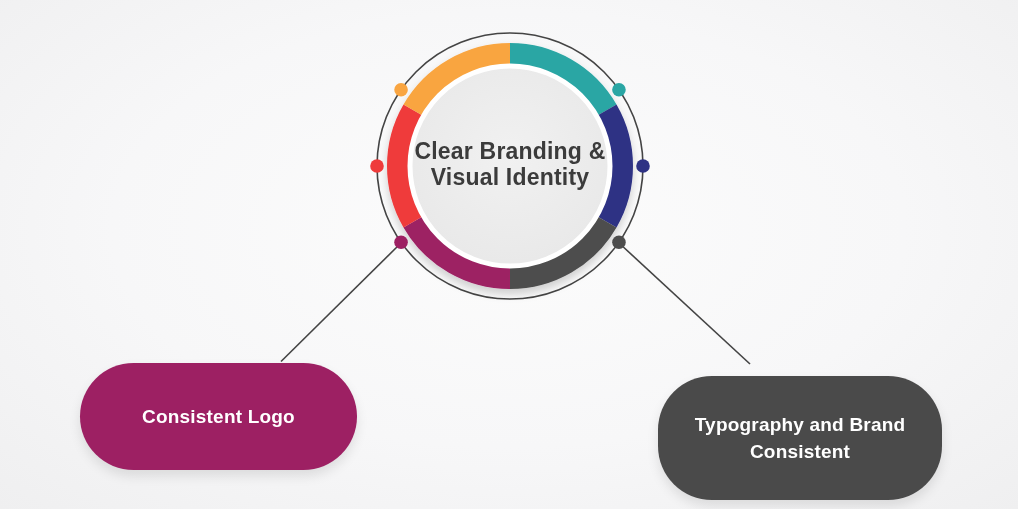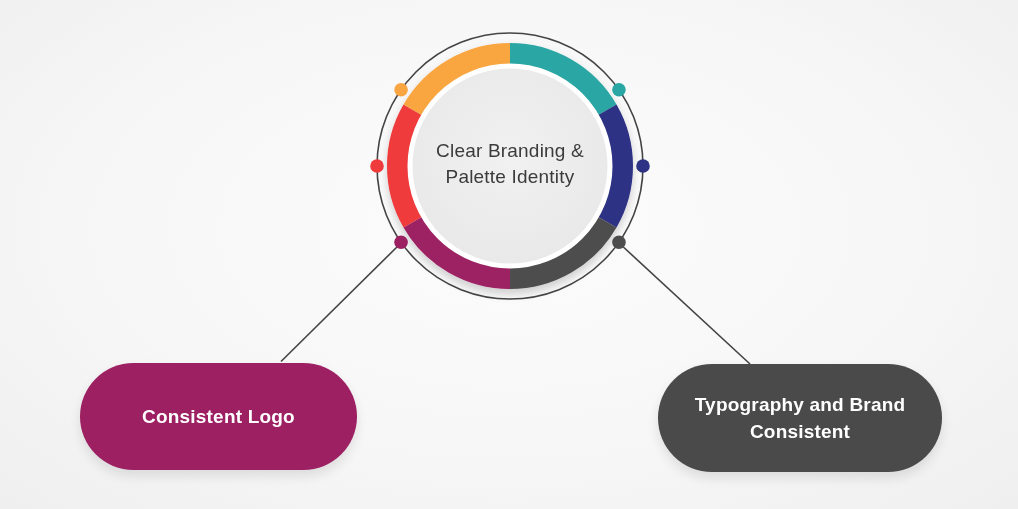--- a/index.html
+++ b/index.html
@@ -23,23 +23,23 @@
     left: 0;
     top: 0;
   }
   .center-label {
     position: absolute;
     left: 510px;
     top: 164px;
     transform: translate(-50%, -50%);
     width: 220px;
     text-align: center;
-    font-size: 19px;
+    font-size: 23px;
     line-height: 26px;
-    font-weight: 400;
+    font-weight: 700;
     color: #3b3b3b;
     letter-spacing: 0.2px;
   }
   .pill {
     position: absolute;
     display: flex;
     flex-direction: column;
     align-items: center;
     justify-content: center;
     text-align: center;
@@ -54,23 +54,23 @@
     left: 80px;
     top: 363px;
     width: 277px;
     height: 107px;
     border-radius: 54px;
     background: #9d2063;
     align-items: center;
   }
   .pill-right {
     left: 658px;
-    top: 364px;
+    top: 376px;
     width: 284px;
-    height: 108px;
+    height: 124px;
     border-radius: 54px;
     background: #4a4a4a;
     justify-content: center;
   }
 </style>
 </head>
 <body>
 
 <div class="stage">
 
@@ -104,21 +104,21 @@
     <circle cx="401.05" cy="89.71" r="6.8" fill="#f9a541"></circle>
     <circle cx="618.95" cy="89.71" r="6.8" fill="#2aa6a4"></circle>
     <circle cx="643" cy="166" r="6.8" fill="#2e3284"></circle>
     <circle cx="377" cy="166" r="6.8" fill="#ef3b3b"></circle>
     <circle cx="401.05" cy="242.29" r="6.8" fill="#9d2063"></circle>
     <circle cx="618.95" cy="242.29" r="6.8" fill="#4d4d4d"></circle>
   </svg>
 
   <div class="center-label">
     <div>Clear Branding &amp;</div>
-    <div>Palette Identity</div>
+    <div>Visual Identity</div>
   </div>
 
   <div class="pill pill-left">
     <div>Consistent Logo</div>
   </div>
 
   <div class="pill pill-right">
     <div>Typography and Brand</div>
     <div>Consistent</div>
   </div>

